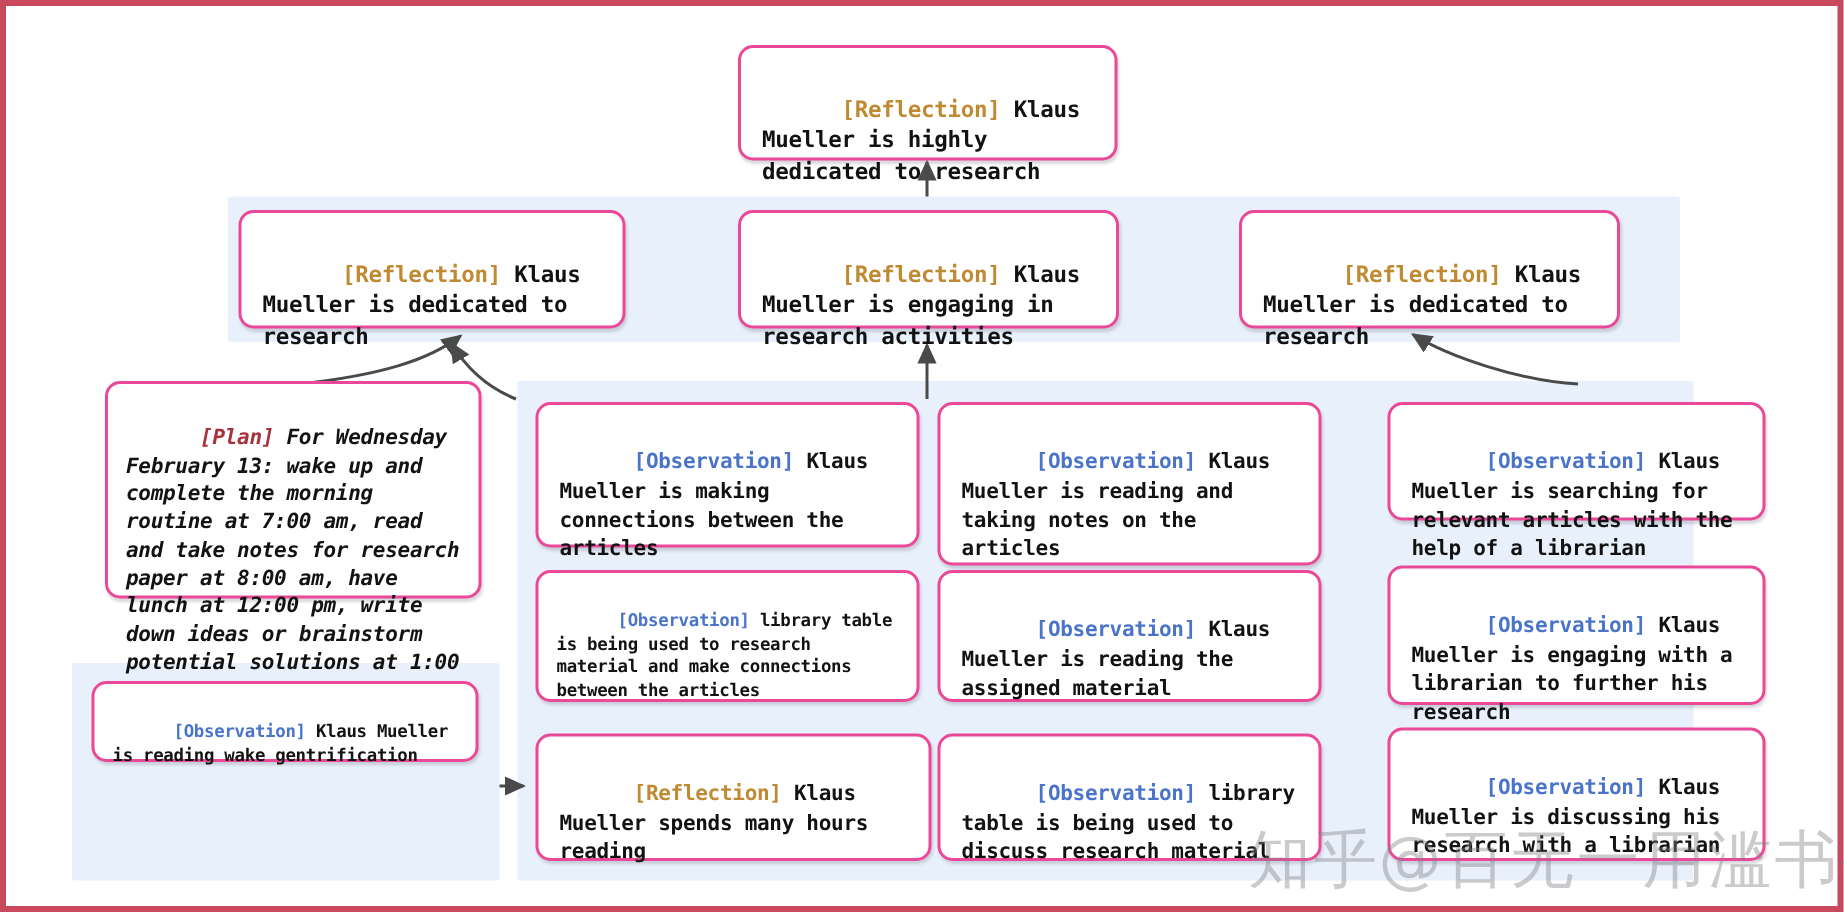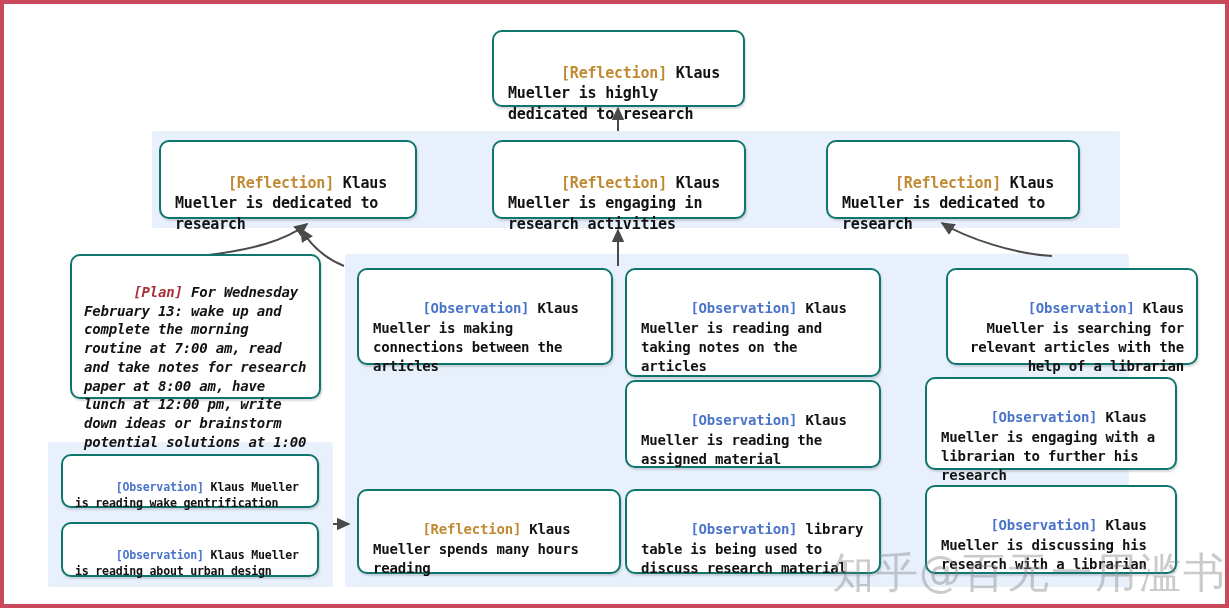--- a/index.html
+++ b/index.html
@@ -22,21 +22,21 @@
     position:absolute;
     background:#e8f0fb;
     border-radius:2px;
   }
 
   
   .node{
     position:absolute;
     box-sizing:border-box;
     background:#ffffff;
-    border:2px solid #0f766e;
+    border:2px solid #ec4899;
     border-radius:10px;
     box-shadow:1px 2px 2px rgba(120,120,130,0.28);
     color:#121212;
     font-weight:bold;
     line-height:1.38;
     letter-spacing:-0.2px;
     padding:10px 12px 8px 14px;
     white-space:pre-wrap;
   }
   .tag-reflection{color:#c08a33;font-weight:bold;}
@@ -101,42 +101,42 @@
       <span class="tag-reflection">[Reflection]</span><span> Klaus Mueller is dedicated to research</span>
     </div>
 
     <div class="node fs13" style="left:66px;top:250px;width:251px;height:145px;padding:8px 10px 6px 12px;">
       <span class="tag-plan">[Plan]</span><span> For Wednesday February 13: wake up and complete the morning routine at 7:00 am, read and take notes for research paper at 8:00 am, have lunch at 12:00 pm, write down ideas or brainstorm potential solutions at 1:00 pm, [...]</span>
     </div>
 
     <div class="node fs12" style="left:57px;top:450px;width:258px;height:54px;padding:9px 10px 6px 12px;">
       <span class="tag-observation">[Observation]</span><span> Klaus Mueller is reading wake gentrification</span>
     </div>
-    <div class="node fs12" style="left:57px;top:518px;width:258px;height:55px;padding:9px 10px 6px 12px;">
-      <span class="tag-observation">[Observation]</span><span> Klaus Mueller is reading about urban design</span>
-    </div>
 
     <div class="node fs14" style="left:353px;top:264px;width:256px;height:97px;">
       <span class="tag-observation">[Observation]</span><span> Klaus Mueller is making connections between the articles</span>
+    </div>
+    <div class="node fs12" style="left:353px;top:376px;width:256px;height:88px;padding:9px 10px 6px 12px;">
+      <span class="tag-observation">[Observation]</span><span> library table is being used to research material and make connections between the articles</span>
     </div>
     <div class="node fs14" style="left:353px;top:485px;width:264px;height:85px;">
       <span class="tag-reflection">[Reflection]</span><span> Klaus Mueller spends many hours reading</span>
     </div>
 
     <div class="node fs14" style="left:621px;top:264px;width:256px;height:109px;">
       <span class="tag-observation">[Observation]</span><span> Klaus Mueller is reading and taking notes on the articles</span>
     </div>
     <div class="node fs14" style="left:621px;top:376px;width:256px;height:88px;">
       <span class="tag-observation">[Observation]</span><span> Klaus Mueller is reading the assigned material</span>
     </div>
     <div class="node fs14" style="left:621px;top:485px;width:256px;height:85px;">
       <span class="tag-observation">[Observation]</span><span> library table is being used to discuss research material</span>
     </div>
 
-    <div class="node fs14" style="left:942px;top:264px;width:252px;height:97px;text-align:right;">
+    <div class="node fs14" style="left:921px;top:264px;width:252px;height:79px;">
       <span class="tag-observation">[Observation]</span><span> Klaus Mueller is searching for relevant articles with the help of a librarian</span>
     </div>
     <div class="node fs14" style="left:921px;top:373px;width:252px;height:93px;">
       <span class="tag-observation">[Observation]</span><span> Klaus Mueller is engaging with a librarian to further his research</span>
     </div>
     <div class="node fs14" style="left:921px;top:481px;width:252px;height:89px;">
       <span class="tag-observation">[Observation]</span><span> Klaus Mueller is discussing his research with a librarian</span>
     </div>
 
     <div class="wm" style="left:828px;top:541px;">知乎</div>

